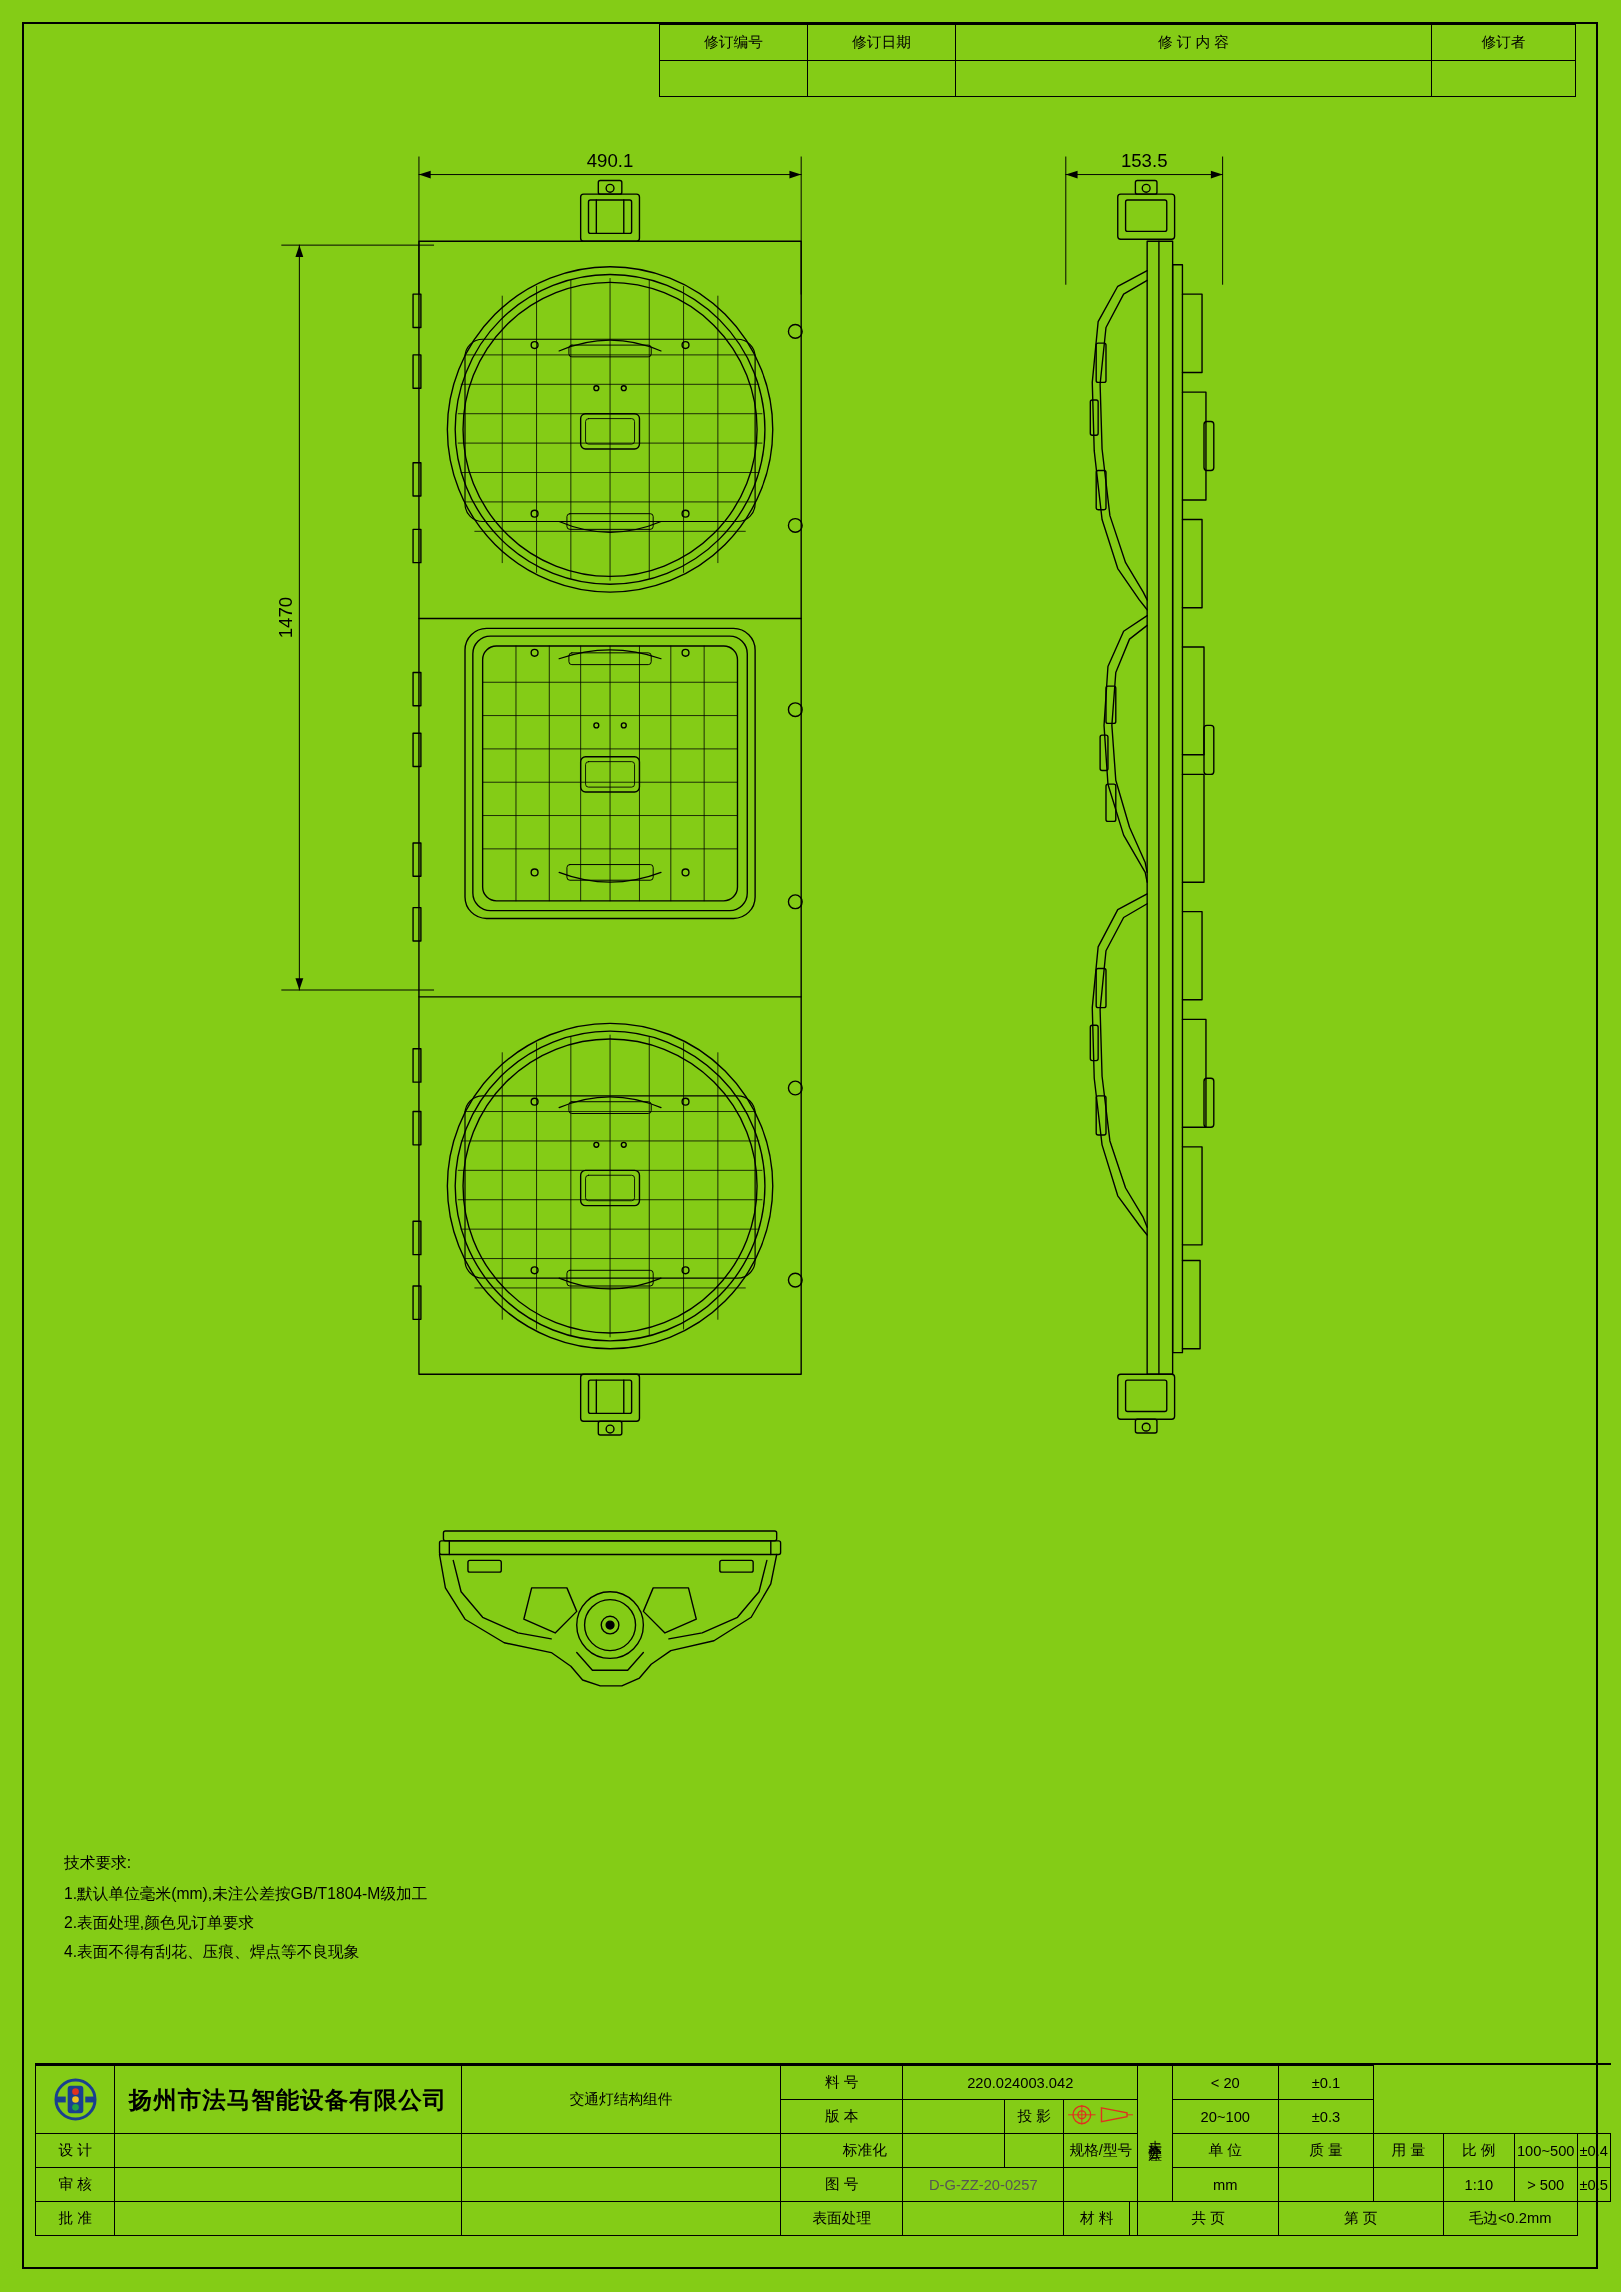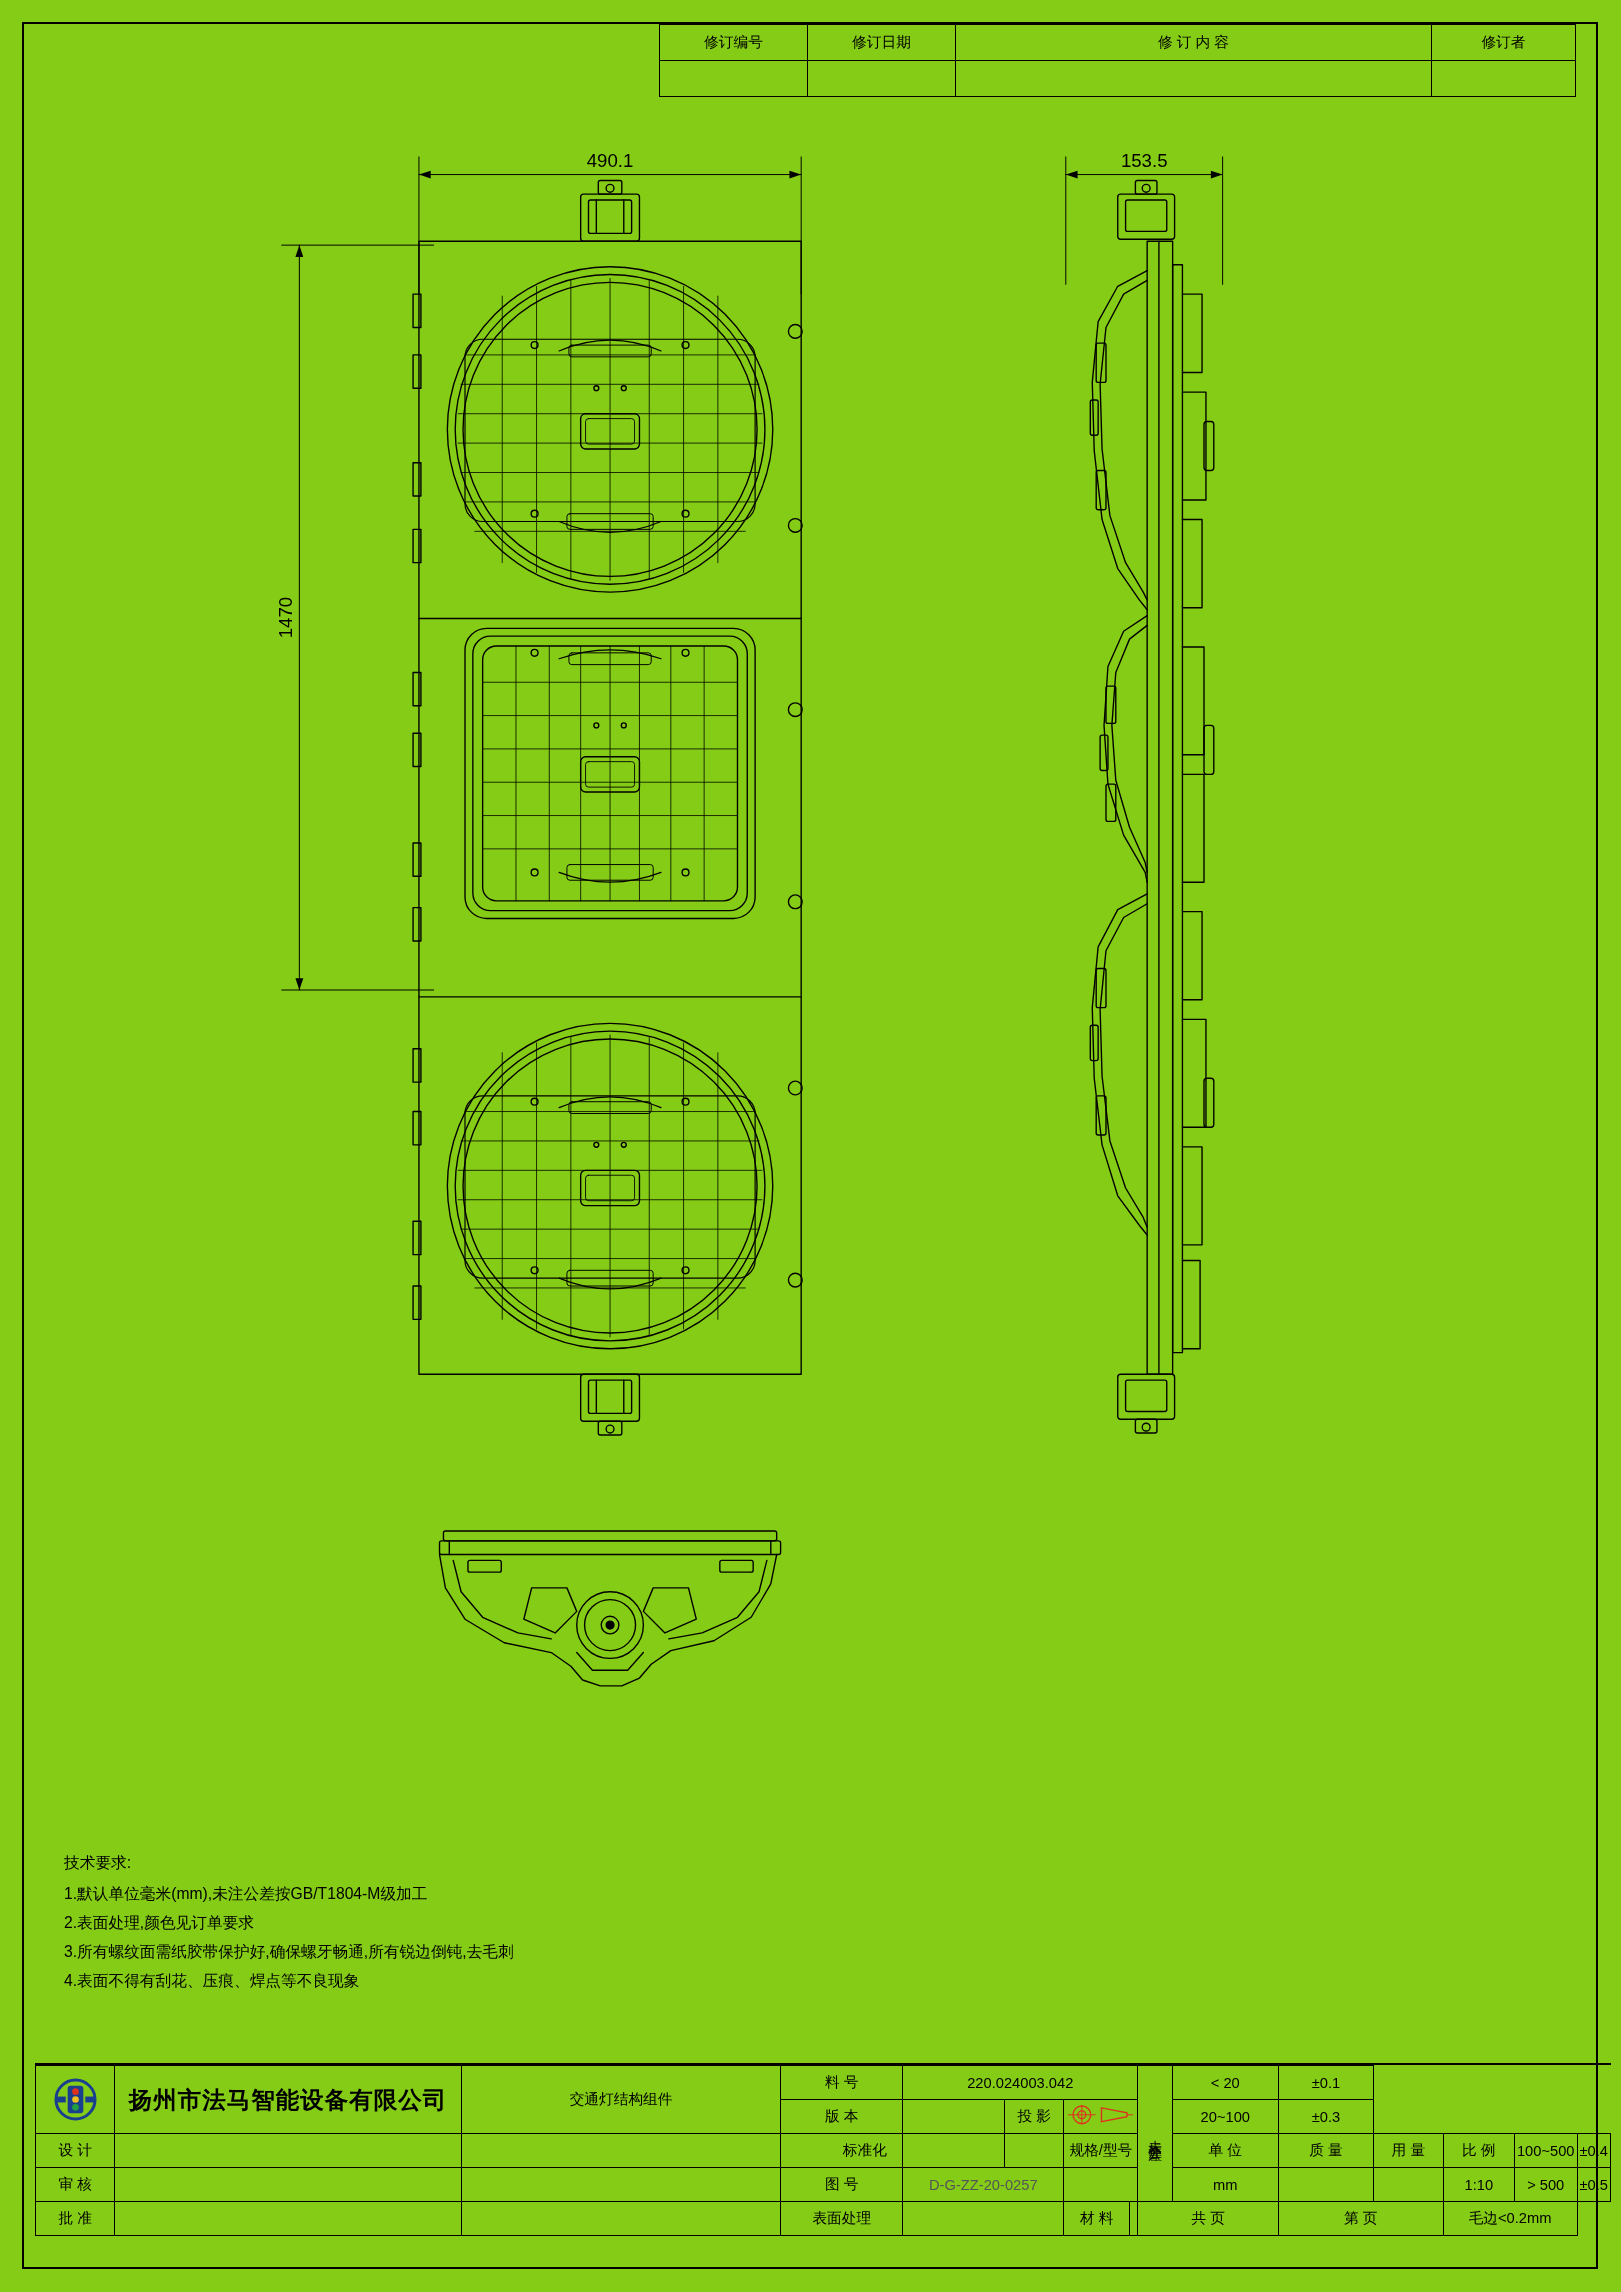--- a/index.html
+++ b/index.html
@@ -395,21 +395,20 @@
       <text class="dimtext" x="600" y="70" text-anchor="middle">490.1</text>
       <text class="dimtext" x="1145" y="70" text-anchor="middle">153.5</text>
       <text class="dimtext" x="275" y="530" text-anchor="middle" transform="rotate(-90 275 530)">1470</text>
     </svg>
   </div>
 
   <div class="tech">
     <div class="t-title">技术要求:</div>
     <div>1.默认单位毫米(mm),未注公差按GB/T1804-M级加工</div>
     <div>2.表面处理,颜色见订单要求</div>
-    <div>3.所有螺纹面需纸胶带保护好,确保螺牙畅通,所有锐边倒钝,去毛刺</div>
     <div>4.表面不得有刮花、压痕、焊点等不良现象</div>
   </div>
 
   <div class="title-block">
     <table class="tb-table">
 
       <tbody>
           <tr>
         <td class="logo-cell" rowspan="2">
           <div class="logo-wrap">

